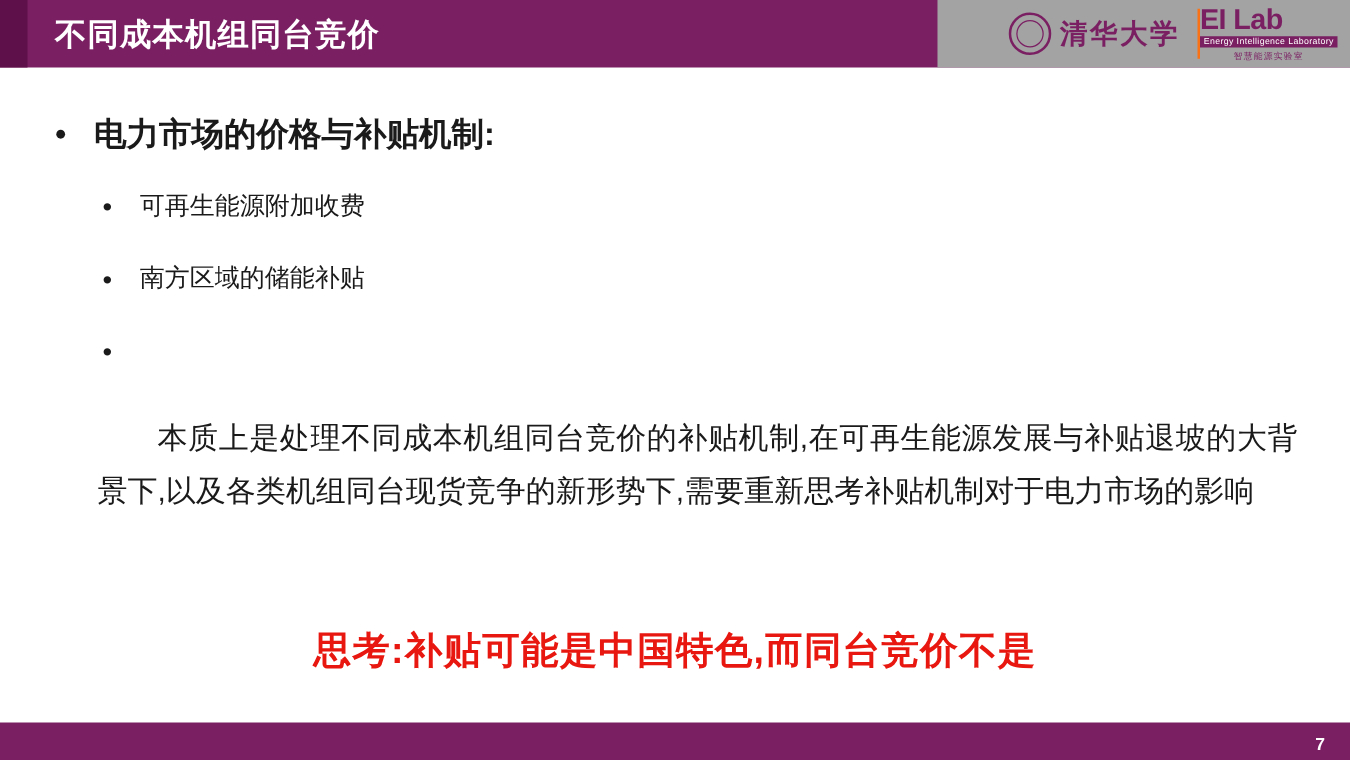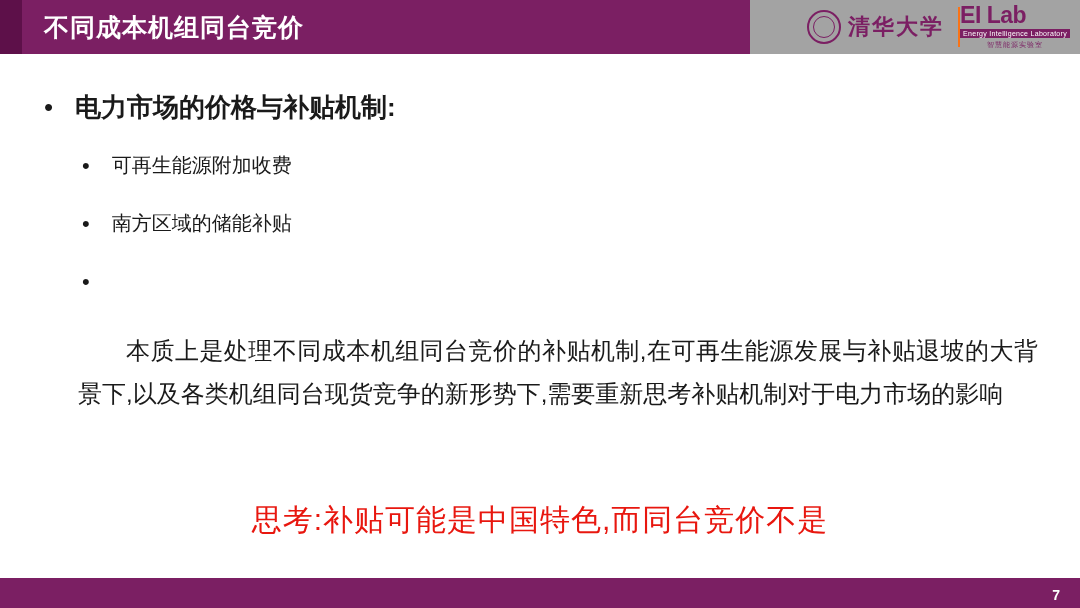--- a/index.html
+++ b/index.html
@@ -183,21 +183,21 @@
     text-indent: 48px;
     text-align: justify;
   }
   .conclusion {
     position: absolute;
     left: 0;
     top: 446px;
     width: 1080px;
     text-align: center;
     font-size: 30px;
-    font-weight: normal;
+    font-weight: bold;
     color: #e8170f;
     letter-spacing: 1px;
   }
   
   .footer-bar {
     position: absolute;
     left: 0;
     bottom: 0;
     width: 1080px;
     height: 30px;

